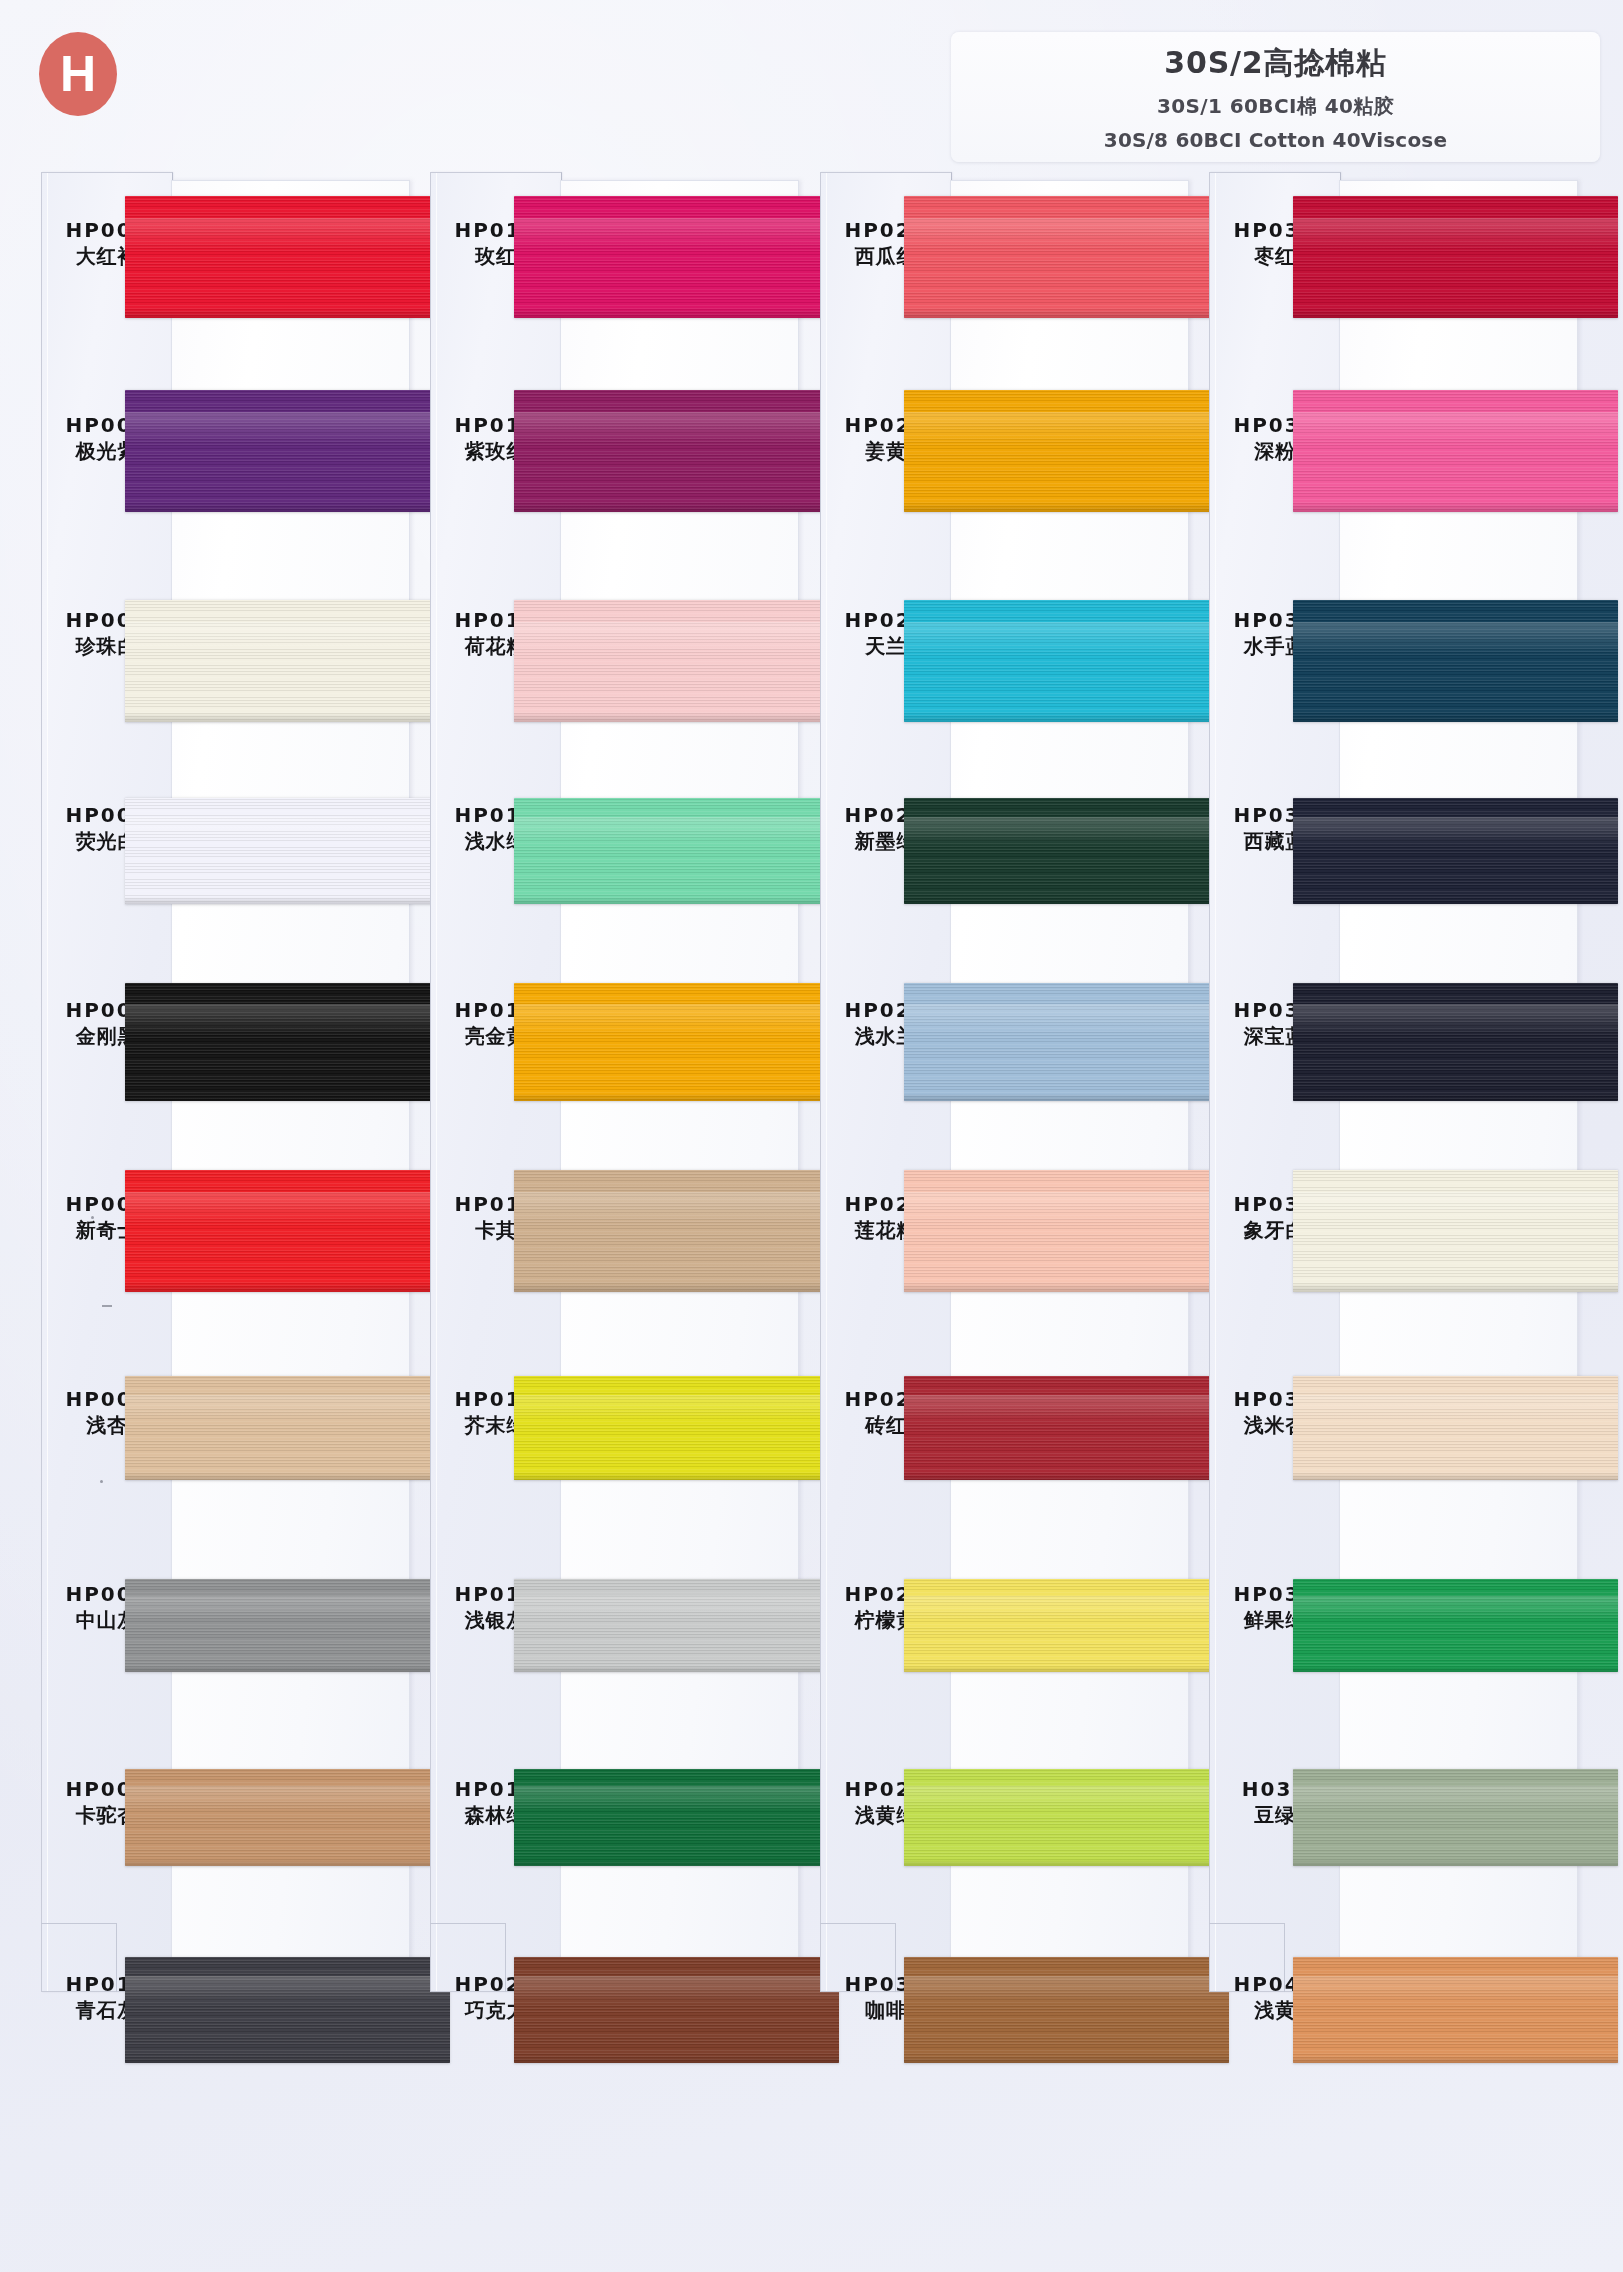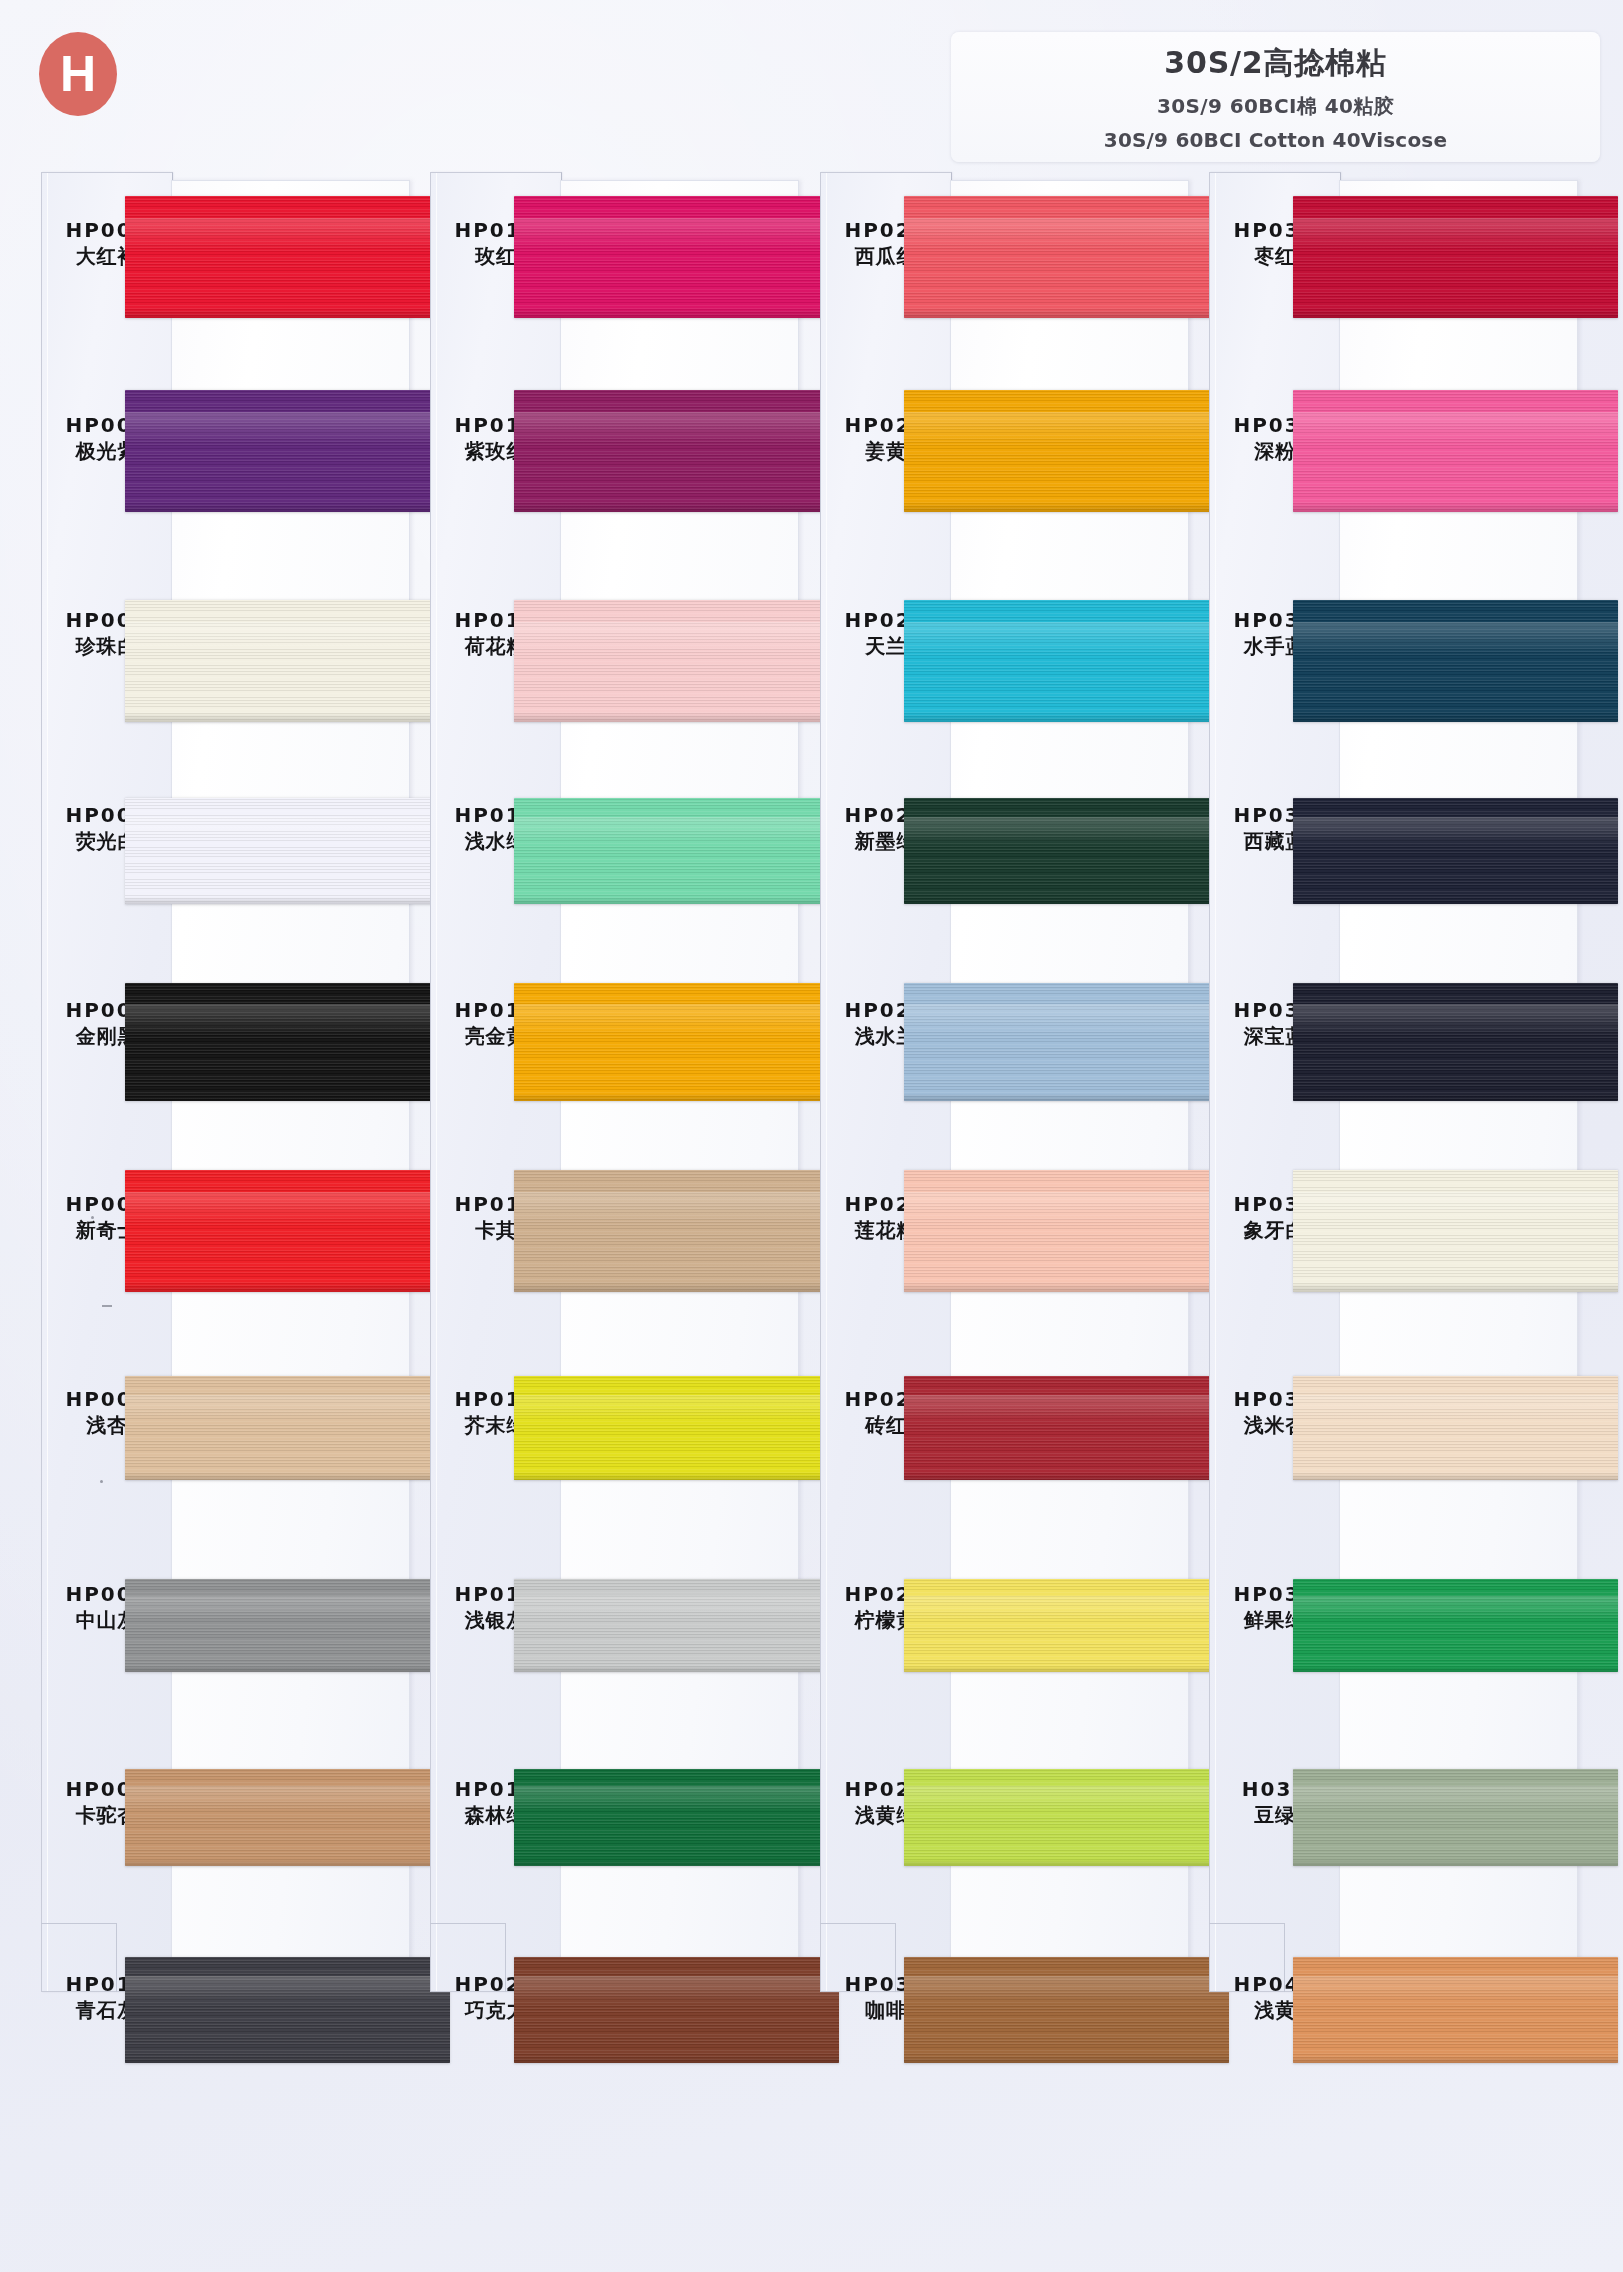--- a/index.html
+++ b/index.html
@@ -164,22 +164,22 @@
 <div class="paper-bg"></div>
 
 <div class="brand">
   <div class="brand-badge">
     <span>H</span>
   </div>
 </div>
 
 <div class="title-card">
   <div class="title-main">30S/2高捻棉粘</div>
-  <div class="title-sub">30S/9 60BCI棉 40粘胶</div>
-  <div class="title-en">30S/9 60BCI Cotton 40Viscose</div>
+  <div class="title-sub">30S/1 60BCI棉 40粘胶</div>
+  <div class="title-en">30S/8 60BCI Cotton 40Viscose</div>
 </div>
 
 <div class="board" id="board">
     <div class="panel p0">
       <div class="label-strip">
         <div class="label-notch"></div>
         <div class="label" style="top: 45px;">
           <div class="code">HP001</div>
           <div class="cname">大红袍</div>
         </div>

